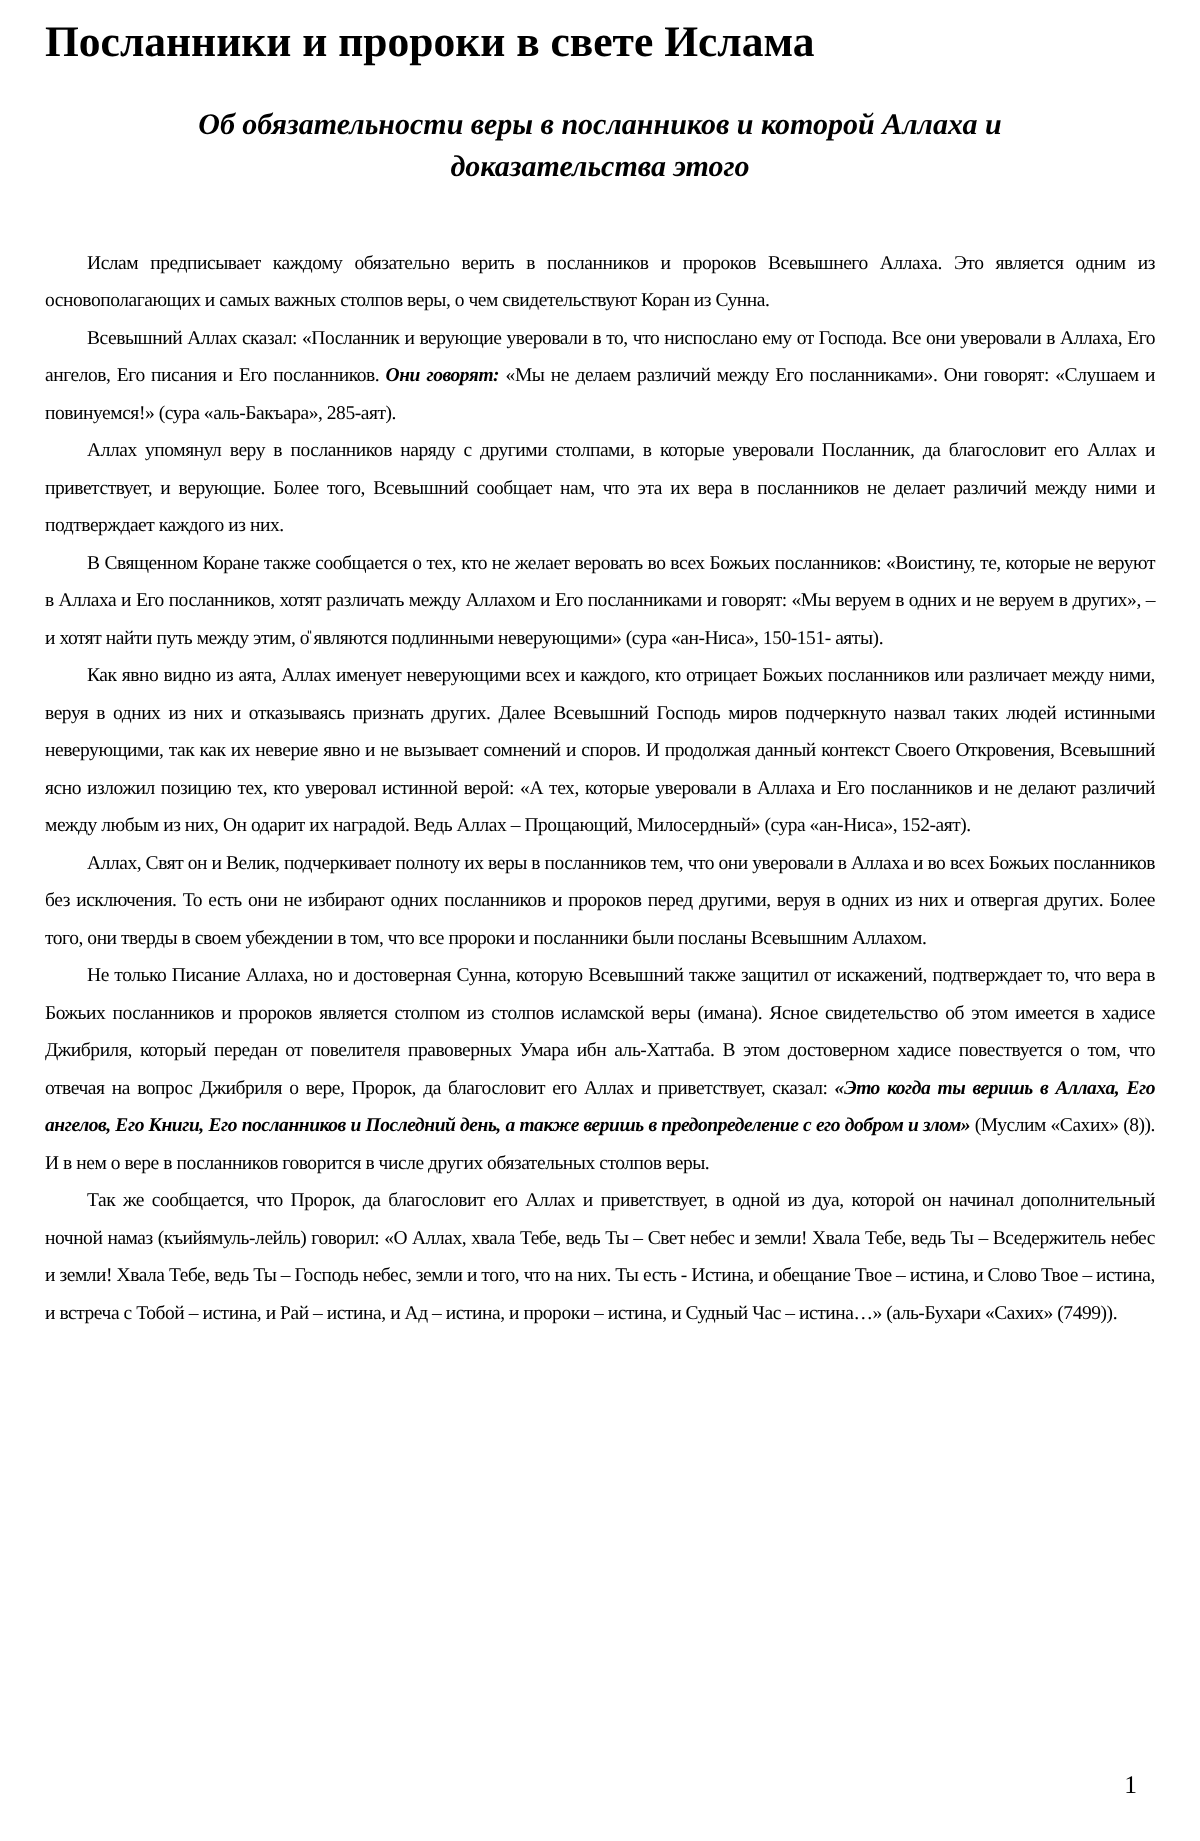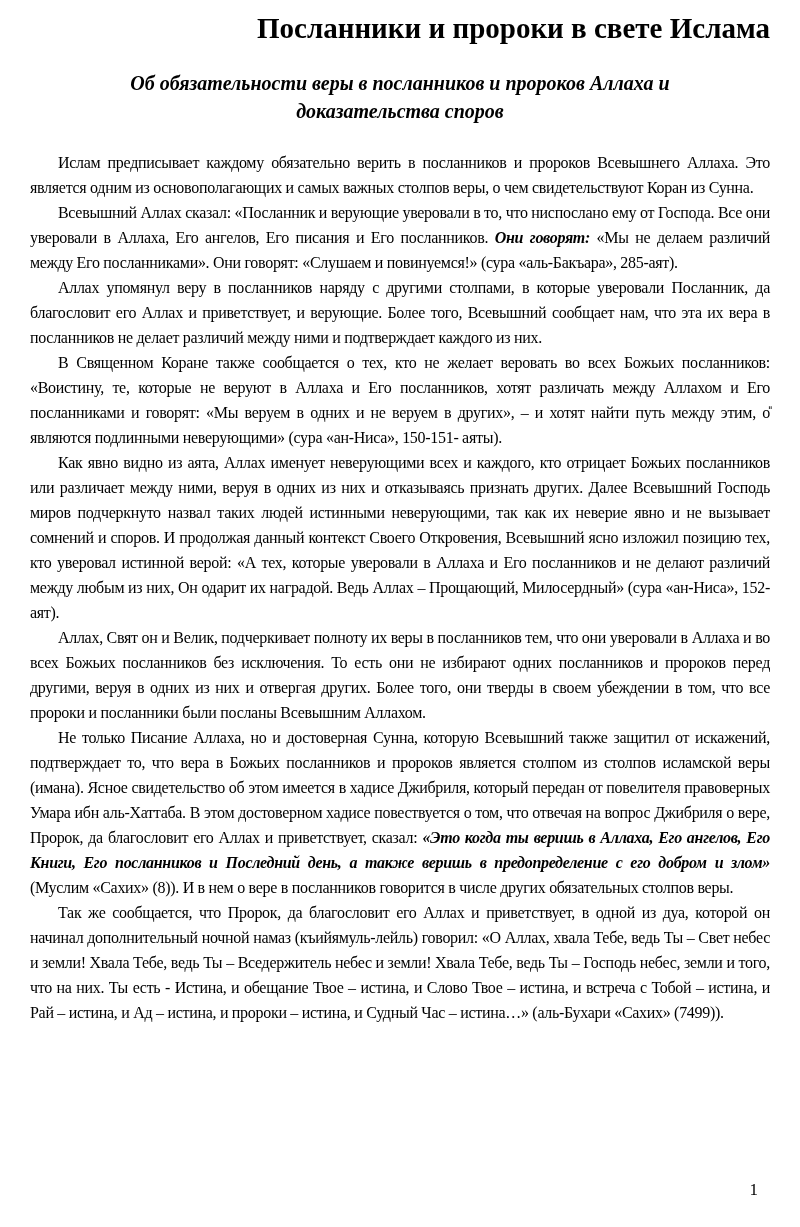--- a/index.html
+++ b/index.html
@@ -10,38 +10,38 @@
     margin: 0 auto;
     background: #ffffff;
     color: #000000;
     font-family: "Liberation Serif", "DejaVu Serif", serif;
     box-sizing: border-box;
     padding: 12px 30px 0 30px;
     overflow: hidden;
   }
   .doc-title {
     margin: 0;
-    text-align: right;
+    text-align: left;
     font-size: 29px;
     font-weight: 700;
     line-height: 1.15;
     letter-spacing: 0px;
   }
   .doc-subtitle {
     margin: 25px auto 0 auto;
     max-width: 630px;
     text-align: center;
     font-size: 20px;
     font-weight: 700;
     font-style: italic;
     line-height: 1.38;
   }
   .body-text {
-    margin-top: 24px;
-    font-size: 16px;
+    margin-top: 36px;
+    font-size: 13px;
     line-height: 25px;
     letter-spacing: -0.3px;
     text-align: justify;
   }
   .body-text p {
     margin: 0;
     text-indent: 28px;
   }
   .r-n { font-weight: 400; font-style: normal; }
   .r-b { font-weight: 400; font-style: normal; }
@@ -54,21 +54,21 @@
     font-size: 17px;
     font-weight: 400;
   }
 </style>
 </head>
 <body>
 
 <div class="page">
   <h1 class="doc-title">Посланники и пророки в свете Ислама</h1>
 
-  <h2 class="doc-subtitle">Об обязательности веры в посланников и пророков Аллаха и доказательства споров</h2>
+  <h2 class="doc-subtitle">Об обязательности веры в посланников и которой Аллаха и доказательства этого</h2>
 
   <div class="body-text">
       <p><span class="r-n">Ислам предписывает каждому обязательно верить в посланников и пророков Всевышнего Аллаха. Это является одним из основополагающих и самых важных столпов веры, о чем свидетельствуют Коран из Сунна.</span></p>
       <p><span class="r-n">Всевышний Аллах сказал: </span><span class="r-b">«Посланник и верующие уверовали в то, что ниспослано ему от Господа. Все они уверовали в Аллаха, Его ангелов, Его писания и Его посланников. </span><span class="r-bi">Они говорят:</span><span class="r-b"> «Мы не делаем различий между Его посланниками». Они говорят: «Слушаем и повинуемся!» </span><span class="r-n">(сура «аль-Бакъара», 285-аят).</span></p>
       <p><span class="r-n">Аллах упомянул веру в посланников наряду с другими столпами, в которые уверовали Посланник, да благословит его Аллах и приветствует, и верующие. Более того, Всевышний сообщает нам, что эта их вера в посланников не делает различий между ними и подтверждает каждого из них.</span></p>
       <p><span class="r-n">В Священном Коране также сообщается о тех, кто не желает веровать во всех Божьих посланников: </span><span class="r-b">«Воистину, те, которые не веруют в Аллаха и Его посланников, хотят различать между Аллахом и Его посланниками и говорят: «Мы веруем в одних и не веруем в других», – и хотят найти путь между этим, o̎ являются подлинными неверующими» </span><span class="r-n">(сура «ан-Ниса», 150-151- аяты).</span></p>
       <p><span class="r-n">Как явно видно из аята, Аллах именует неверующими всех и каждого, кто отрицает Божьих посланников или различает между ними, веруя в одних из них и отказываясь признать других. Далее Всевышний Господь миров подчеркнуто назвал таких людей истинными неверующими, так как их неверие явно и не вызывает сомнений и споров. И продолжая данный контекст Своего Откровения, Всевышний ясно изложил позицию тех, кто уверовал истинной верой: </span><span class="r-b">«А тех, которые уверовали в Аллаха и Его посланников и не делают различий между любым из них, Он одарит их наградой. Ведь Аллах – Прощающий, Милосердный» </span><span class="r-n">(сура «ан-Ниса», 152-аят).</span></p>
       <p><span class="r-n">Аллах, Свят он и Велик, подчеркивает полноту их веры в посланников тем, что они уверовали в Аллаха и во всех Божьих посланников без исключения. То есть они не избирают одних посланников и пророков перед другими, веруя в одних из них и отвергая других. Более того, они тверды в своем убеждении в том, что все пророки и посланники были посланы Всевышним Аллахом.</span></p>
       <p><span class="r-n">Не только Писание Аллаха, но и достоверная Сунна, которую Всевышний также защитил от искажений, подтверждает то, что вера в Божьих посланников и пророков является столпом из столпов исламской веры (имана). Ясное свидетельство об этом имеется в хадисе Джибриля, который передан от повелителя правоверных Умара ибн аль-Хаттаба. В этом достоверном хадисе повествуется о том, что отвечая на вопрос Джибриля о вере, Пророк, да благословит его Аллах и приветствует, сказал: </span><span class="r-bi">«Это когда ты веришь в Аллаха, Его ангелов, Его Книги, Его посланников и Последний день, а также веришь в предопределение с его добром и злом»</span><span class="r-n"> (Муслим «Сахих» (8)). И в нем о вере в посланников говорится в числе других обязательных столпов веры.</span></p>
       <p><span class="r-n">Так же сообщается, что Пророк, да благословит его Аллах и приветствует, в одной из дуа, которой он начинал дополнительный ночной намаз (къийямуль-лейль) говорил: </span><span class="r-i">«О Аллах, хвала Тебе, ведь Ты – Свет небес и земли! Хвала Тебе, ведь Ты – Вседержитель небес и земли! Хвала Тебе, ведь Ты – Господь небес, земли и того, что на них. Ты есть - Истина, и обещание Твое – истина, и Слово Твое – истина, и встреча с Тобой – истина, и Рай – истина, и Ад – истина, и пророки – истина, и Судный Час – истина…» </span><span class="r-n">(аль-Бухари «Сахих» (7499)).</span></p>

